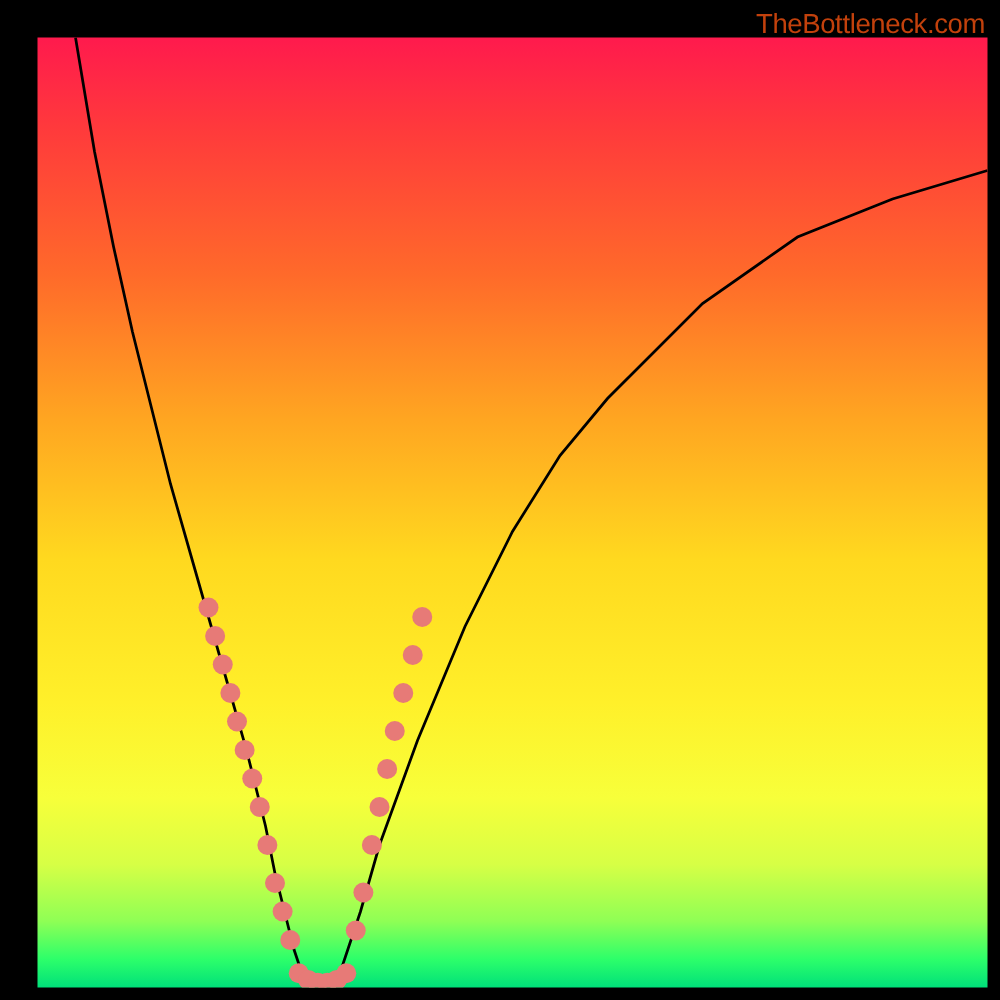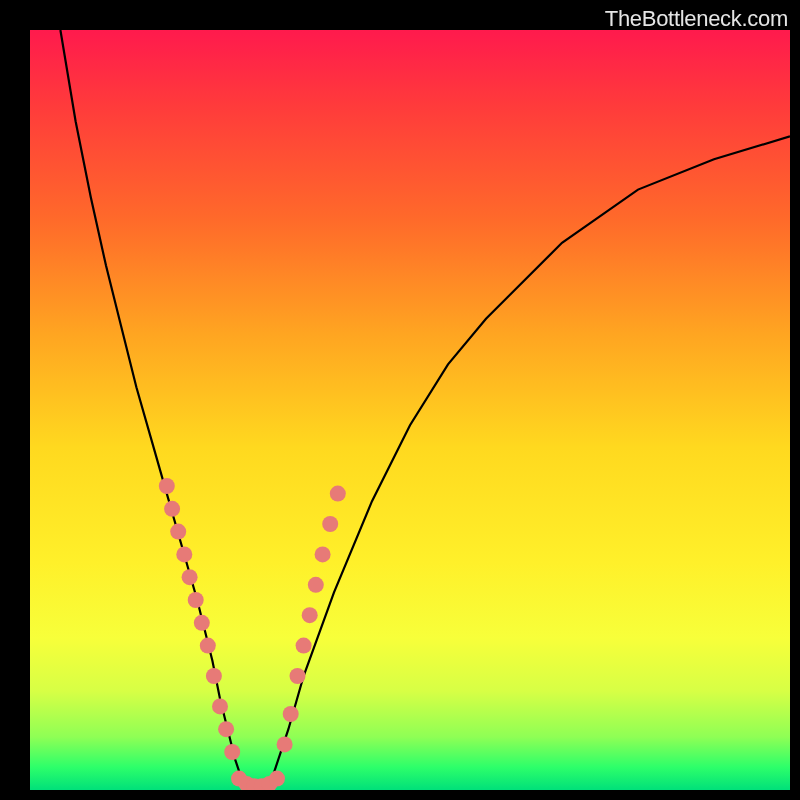--- a/index.html
+++ b/index.html
@@ -27,21 +27,21 @@
       #f7ff3a 80%,
       #d7ff45 87%,
       #8fff55 93%,
       #2dff6a 97%,
       #00e07a 100%);
   }
   .watermark {
     position: absolute;
     top: 6px;
     right: 12px;
-    color: #e5e5e5;
+    color: #c2410c;
     font-size: 22px;
     font-weight: 500;
     letter-spacing: -0.3px;
   }
   svg.overlay {
     position: absolute;
     left: 0;
     top: 0;
     width: 760px;
     height: 760px;

